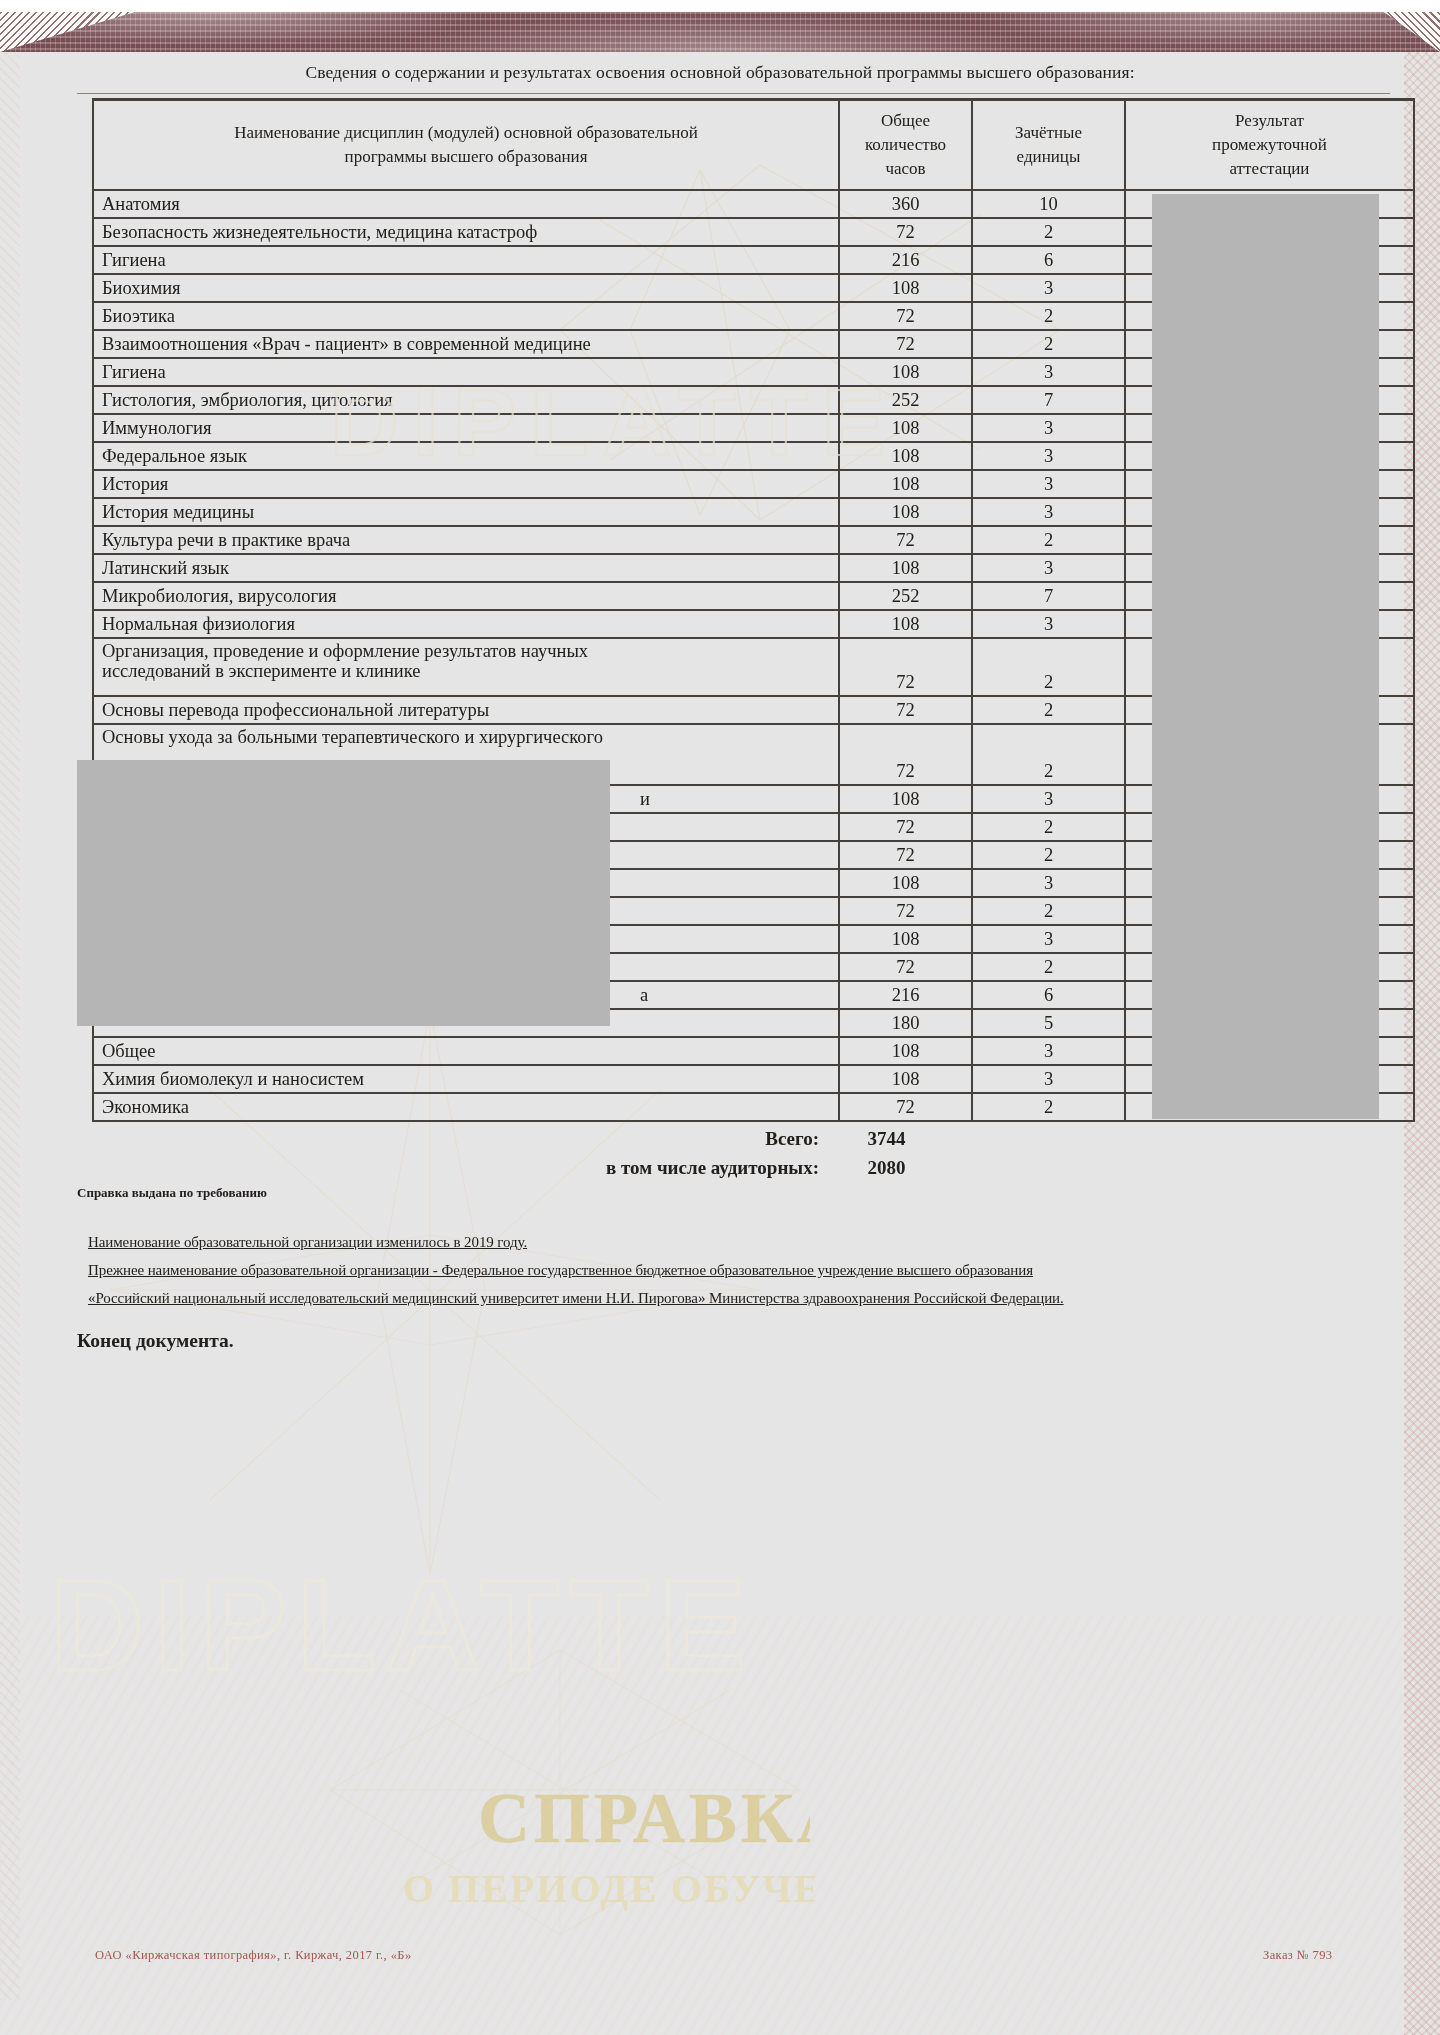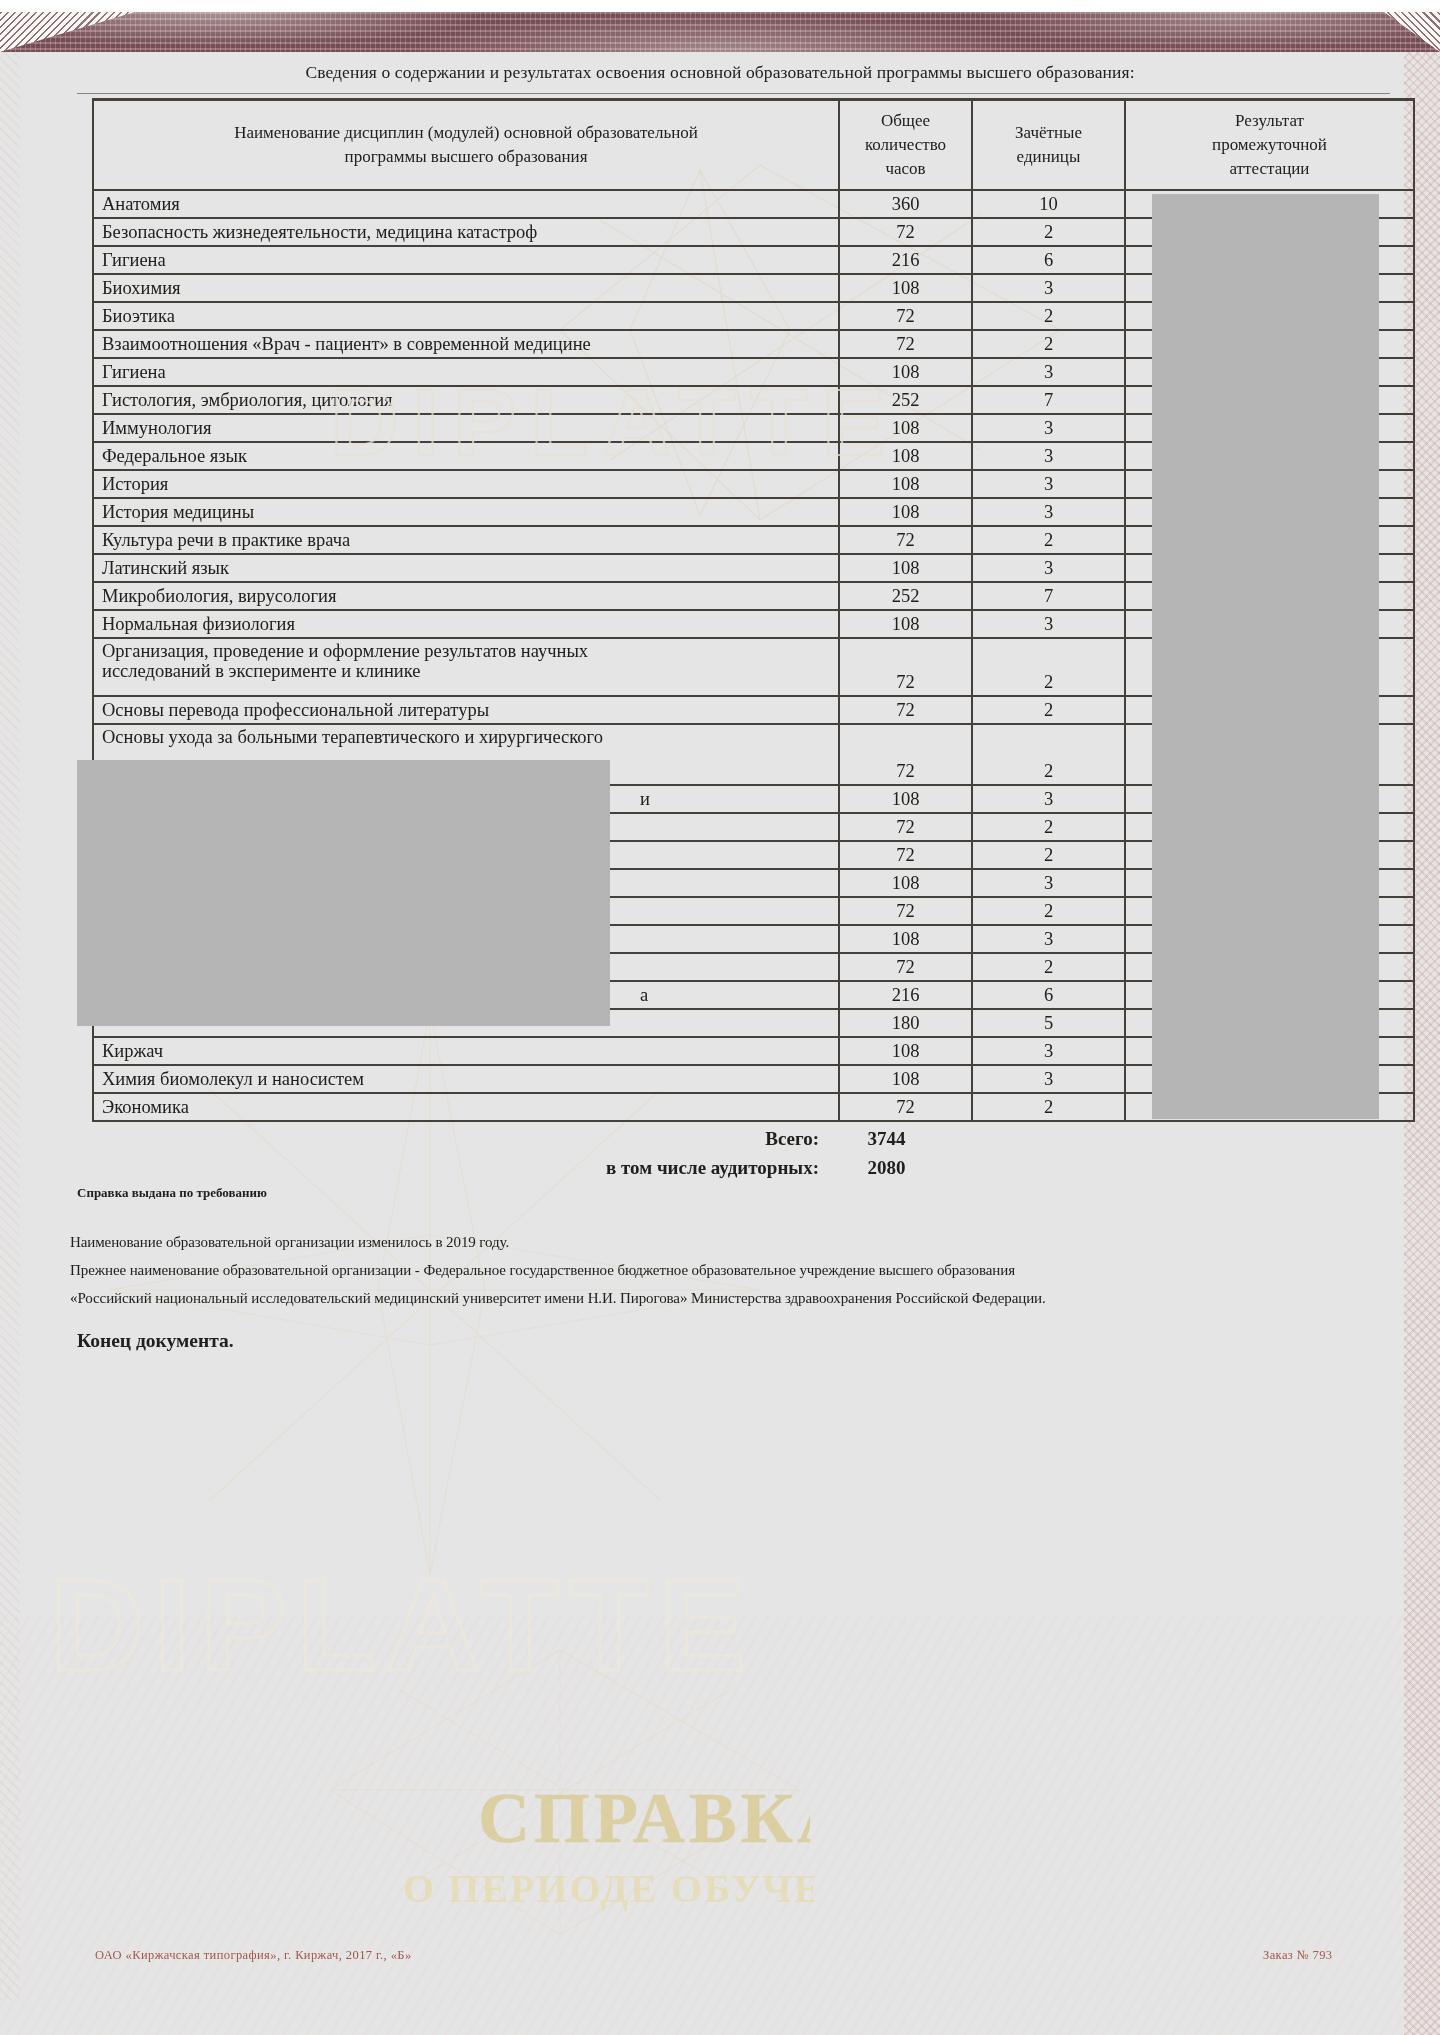--- a/index.html
+++ b/index.html
@@ -58,22 +58,22 @@
   .redaction{position:absolute;background:var(--redact,#b5b5b5);}
   .redaction-left{left:77px;top:760px;width:533px;height:266px;}
   .redaction-right{left:1152px;top:194px;width:227px;height:925px;}
 
   .totals-labels{position:absolute;left:77px;top:1124px;width:742px;text-align:right;
         font-weight:bold;font-size:19px;line-height:29px;}
   .totals-values{position:absolute;left:821px;top:1124px;width:131px;text-align:center;
         font-weight:bold;font-size:19px;line-height:29px;}
 
   .issued{position:absolute;left:77px;top:1185px;font-weight:bold;font-size:13px;}
-  .note{position:absolute;left:70px;top:1228px;width:1290px;font-size:15px;line-height:28px;
-        letter-spacing:-0.1px;}
+  .note{position:absolute;left:88px;top:1228px;width:1290px;font-size:15px;line-height:28px;
+        letter-spacing:-0.1px;text-decoration:underline;}
   .end{position:absolute;left:77px;top:1330px;font-weight:bold;font-size:19.5px;}
 
   .wm-svg{position:absolute;pointer-events:none;}
   .footer-left{position:absolute;left:95px;top:1948px;font-size:12.5px;color:var(--imprint,#a2574a);letter-spacing:.4px;}
   .footer-right{position:absolute;left:1263px;top:1948px;font-size:12.5px;color:var(--imprint,#a2574a);letter-spacing:.4px;}
 </style>
 </head>
 <body>
 
 <div class="page" style="--redact: #b5b5b5; --grid: #45413a; --ink: #22201d; --imprint: #a2574a;">
@@ -288,21 +288,21 @@
           <td class="num">6</td>
           <td class="num"></td>
         </tr>
         <tr>
           <td class="name"><span class="inner"></span></td>
           <td class="num">180</td>
           <td class="num">5</td>
           <td class="num"></td>
         </tr>
         <tr>
-          <td class="name"><span class="inner">Киржач</span></td>
+          <td class="name"><span class="inner">Общее</span></td>
           <td class="num">108</td>
           <td class="num">3</td>
           <td class="num"></td>
         </tr>
         <tr>
           <td class="name"><span class="inner">Химия биомолекул и наносистем</span></td>
           <td class="num">108</td>
           <td class="num">3</td>
           <td class="num"></td>
         </tr>

